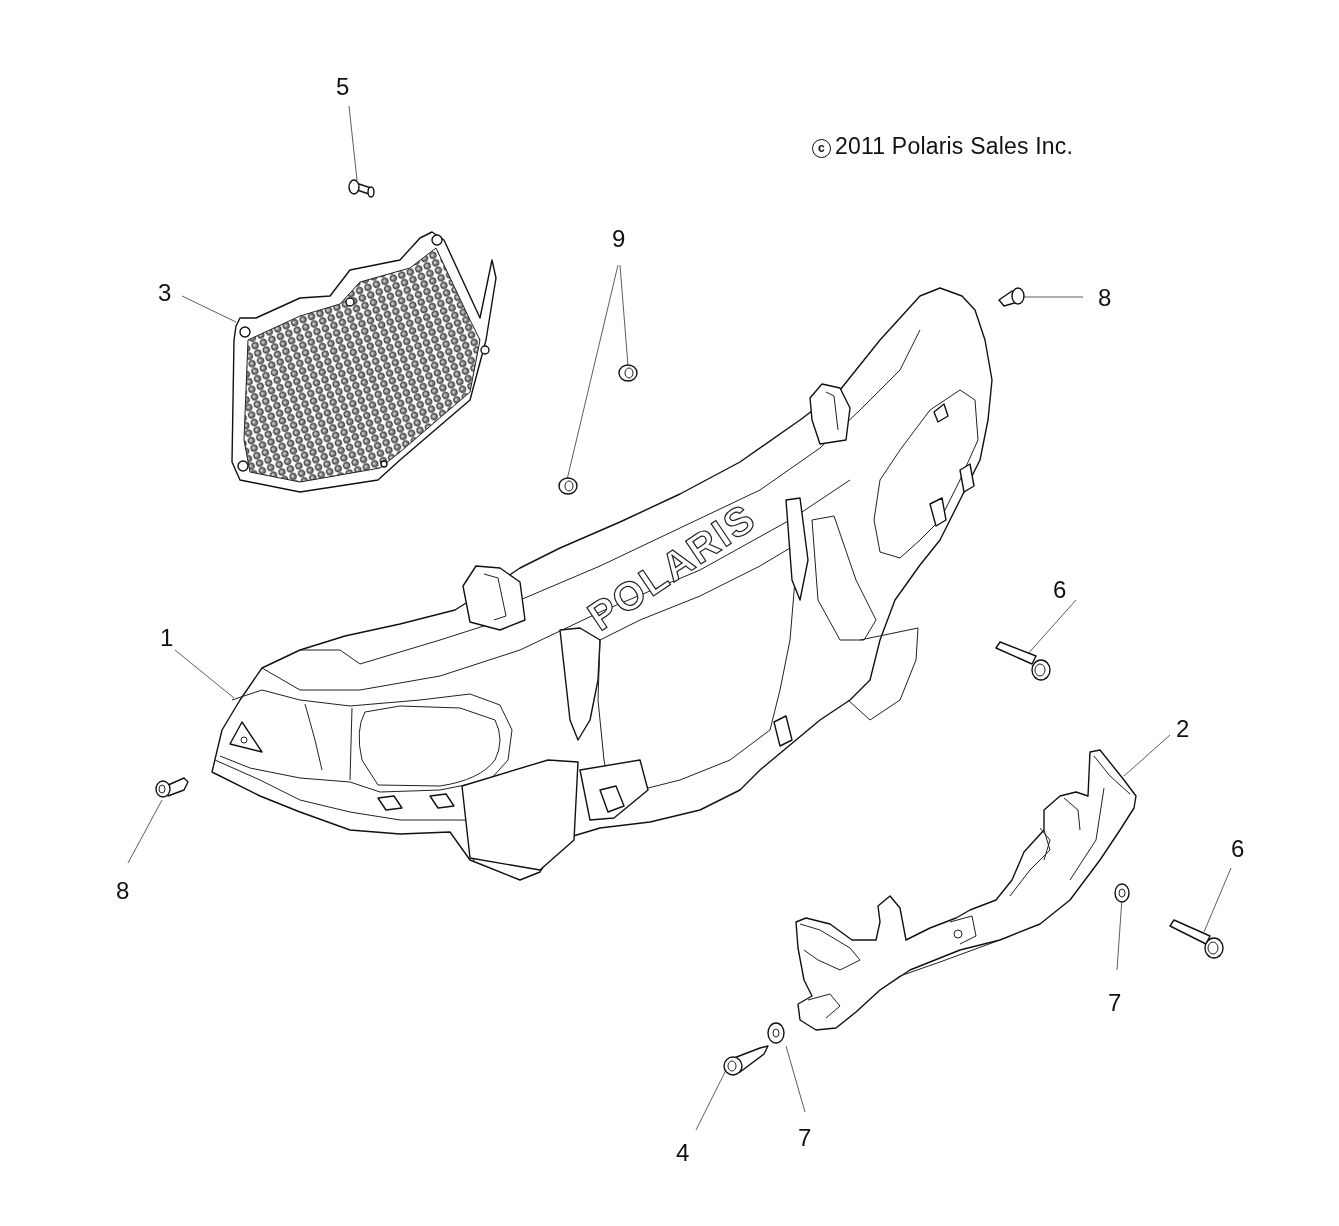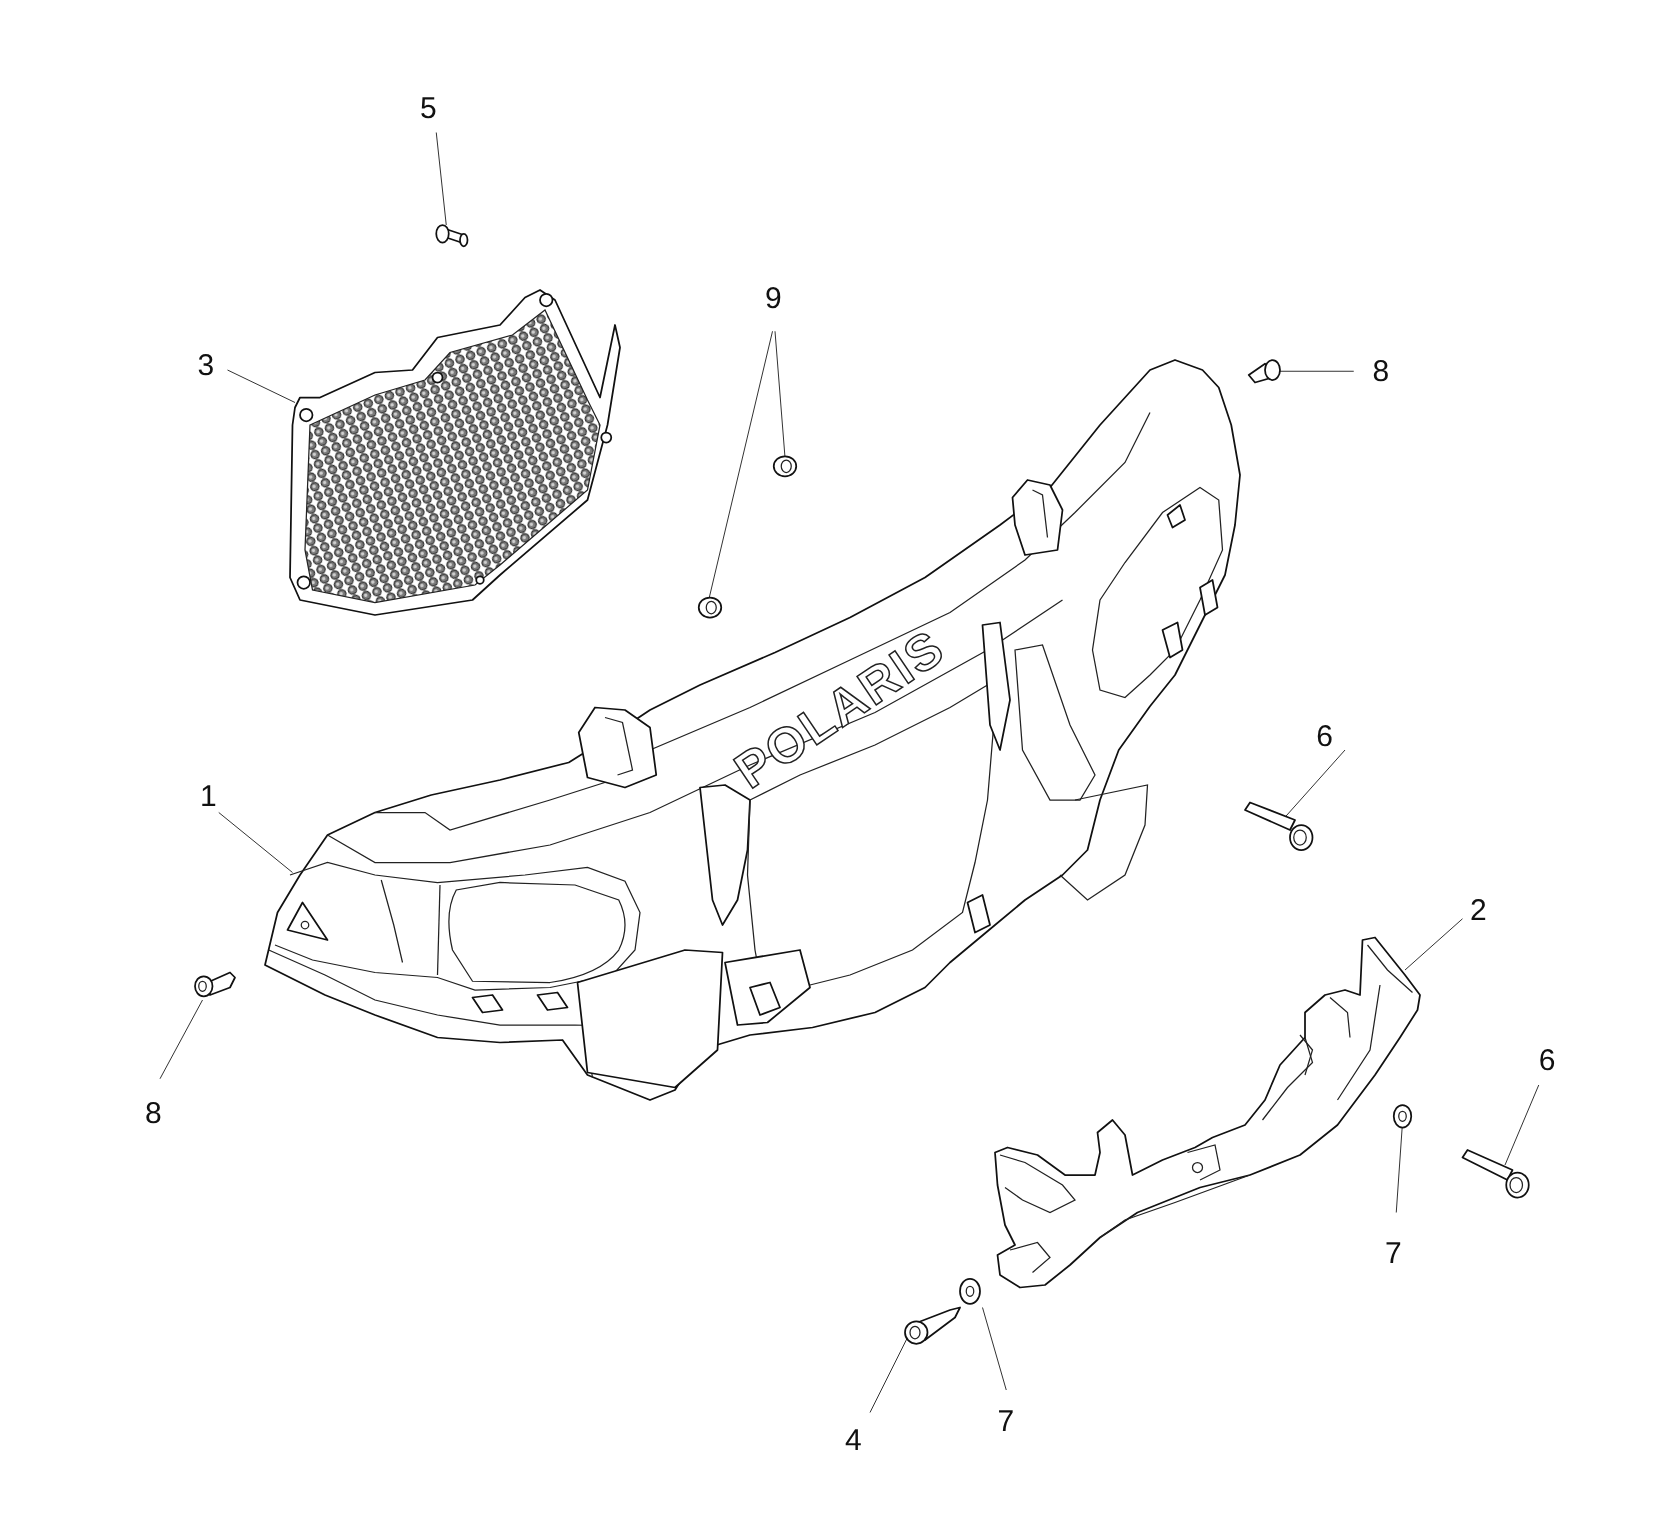--- a/index.html
+++ b/index.html
@@ -175,20 +175,23 @@
       <ellipse class="detail" cx="732" cy="1066" rx="4" ry="5"></ellipse>
     </g>
 
     <g>
       <line class="thin" x1="805" y1="1112" x2="786" y2="1046"></line>
       <ellipse class="part" cx="776" cy="1033" rx="8" ry="10"></ellipse>
       <ellipse class="detail" cx="776" cy="1033" rx="3" ry="4"></ellipse>
     </g>
   </svg>
 
+  <div class="copyright">
+    <span class="c-sym">c</span><span>2011 Polaris Sales Inc.</span>
+  </div>
 
   <div class="callout" style="left:160px; top:626px;">1</div>
   <div class="callout" style="left:1176px; top:717px;">2</div>
   <div class="callout" style="left:158px; top:281px;">3</div>
   <div class="callout" style="left:676px; top:1141px;">4</div>
   <div class="callout" style="left:336px; top:75px;">5</div>
   <div class="callout" style="left:1053px; top:578px;">6</div>
   <div class="callout" style="left:1231px; top:837px;">6</div>
   <div class="callout" style="left:1108px; top:991px;">7</div>
   <div class="callout" style="left:798px; top:1126px;">7</div>

